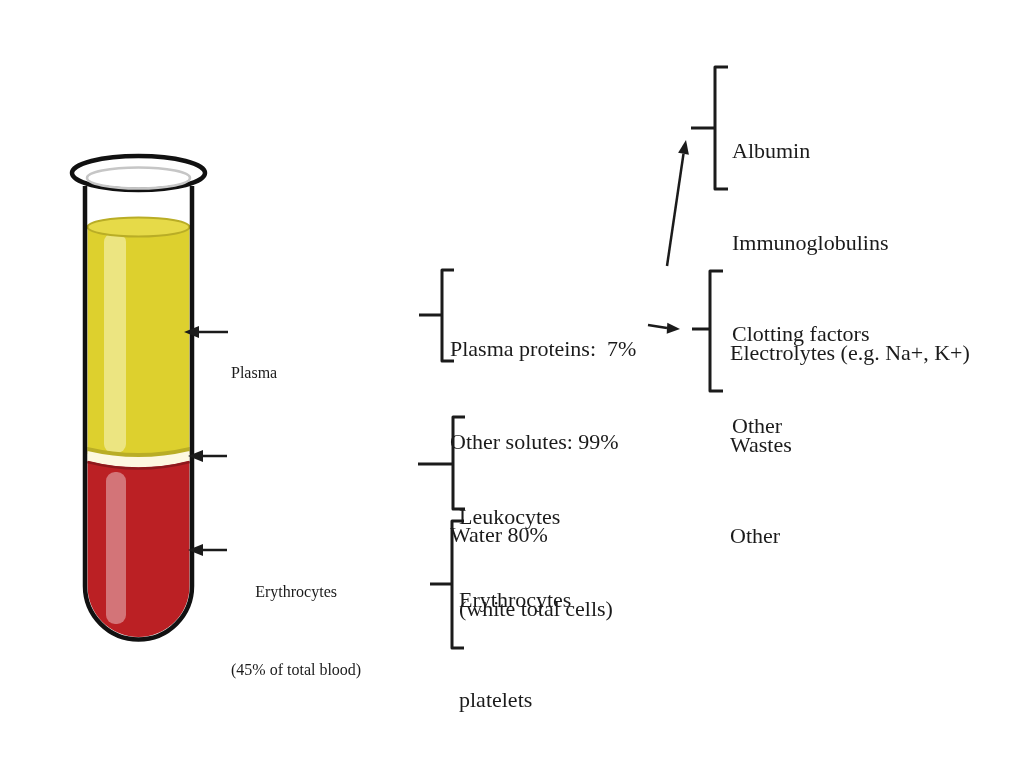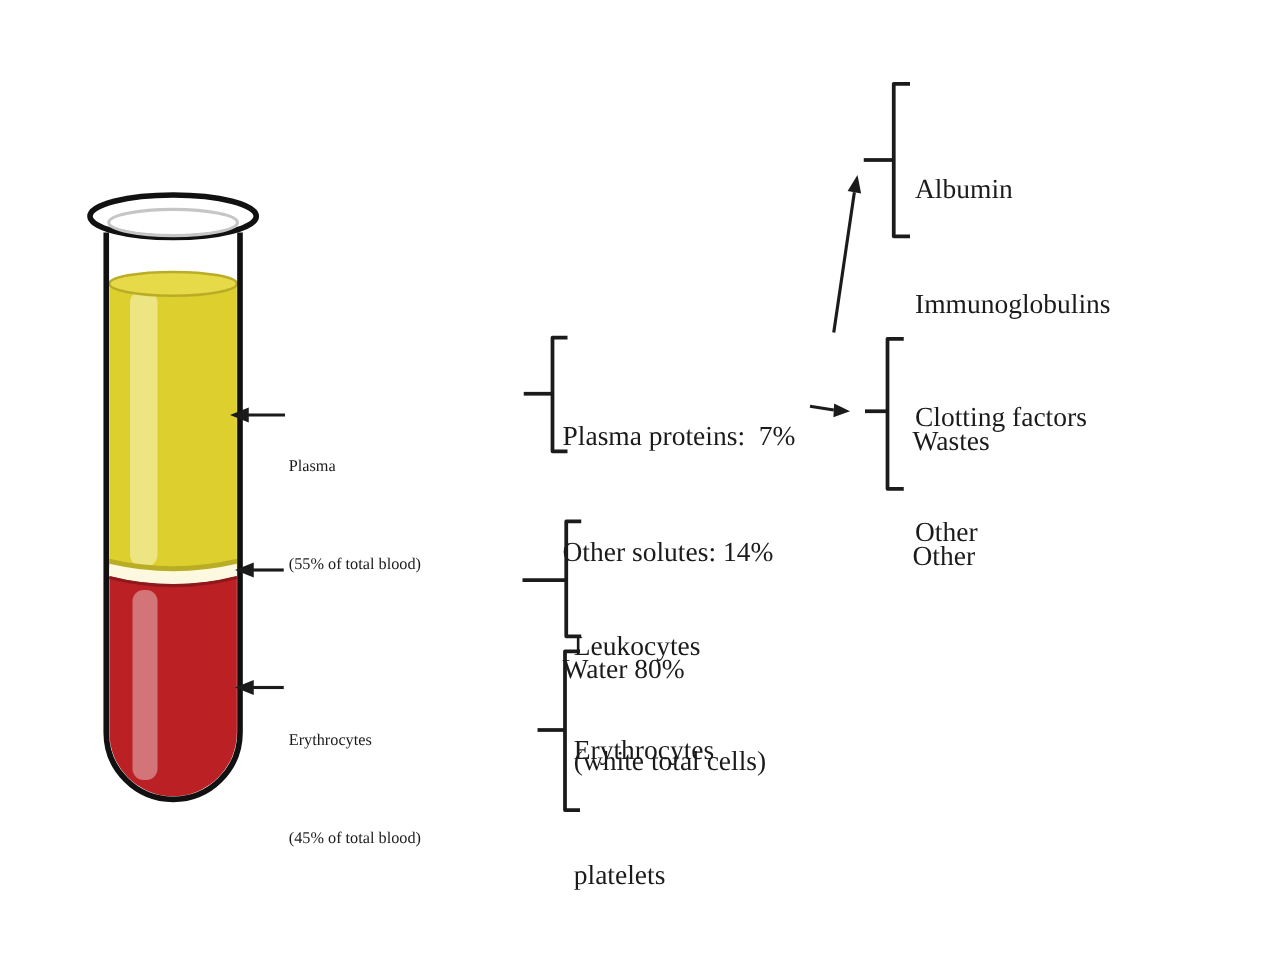--- a/index.html
+++ b/index.html
@@ -1,21 +1,21 @@
 <!DOCTYPE html>
 <html><head>
 <meta charset="utf-8">
 <style>
   html,body{margin:0;padding:0;background:#ffffff;}
   #stage{
     position:relative;width:1024px;height:768px;background:#ffffff;overflow:hidden;
     font-family:"Liberation Sans","DejaVu Sans",sans-serif;color:#1b1b1b;
   }
   #diagram-svg{position:absolute;left:0;top:0;}
-  .label{position:absolute;font-size:13px;line-height:26px;white-space:pre;}
+  .label{position:absolute;font-size:16px;line-height:26px;white-space:pre;text-align:center;}
   .grp{position:absolute;font-size:22px;white-space:pre;}
   .line{display:block;font-family:Liberation Serif, serif;}
 </style>
 </head>
 <body>
 
 <div id="stage">
 
   <svg id="diagram-svg" width="1024" height="768" viewBox="0 0 1024 768">
 
@@ -76,43 +76,43 @@
       </g>
       <g>
         <path d="M464,521 L452,521 L452,648 L464,648"></path>
         <line x1="452" y1="584" x2="430" y2="584"></line>
       </g>
     </g>
   </svg>
 
   <div class="label" style="left:231px;top:308px">
     <span class="line">Plasma</span>
-    <span class="line">(55% of total blood)</span>
   </div>
 
 
   <div class="label" style="left:231px;top:527px">
     <span class="line">Erythrocytes</span>
     <span class="line">(45% of total blood)</span>
   </div>
 
   <div class="grp" style="left:450px;top:271px;line-height:31px">
     <span class="line">Plasma proteins:  7%</span>
-    <span class="line">Other solutes: 14%</span>
+    <span class="line">Other solutes: 99%</span>
     <span class="line">Water 80%</span>
   </div>
 
   <div class="grp" style="left:732px;top:75px;line-height:30.5px">
     <span class="line">Albumin</span>
     <span class="line">Immunoglobulins</span>
     <span class="line">Clotting factors</span>
     <span class="line">Other</span>
   </div>
 
   <div class="grp" style="left:730px;top:277px;line-height:30.5px">
+    <span class="line">Electrolytes (e.g. Na+, K+)</span>
     <span class="line">Wastes</span>
     <span class="line">Other</span>
   </div>
 
   <div class="grp" style="left:459px;top:441px;line-height:30.5px">
     <span class="line">Leukocytes</span>
     <span class="line">(white total cells)</span>
     <span class="line">platelets</span>
   </div>
 

